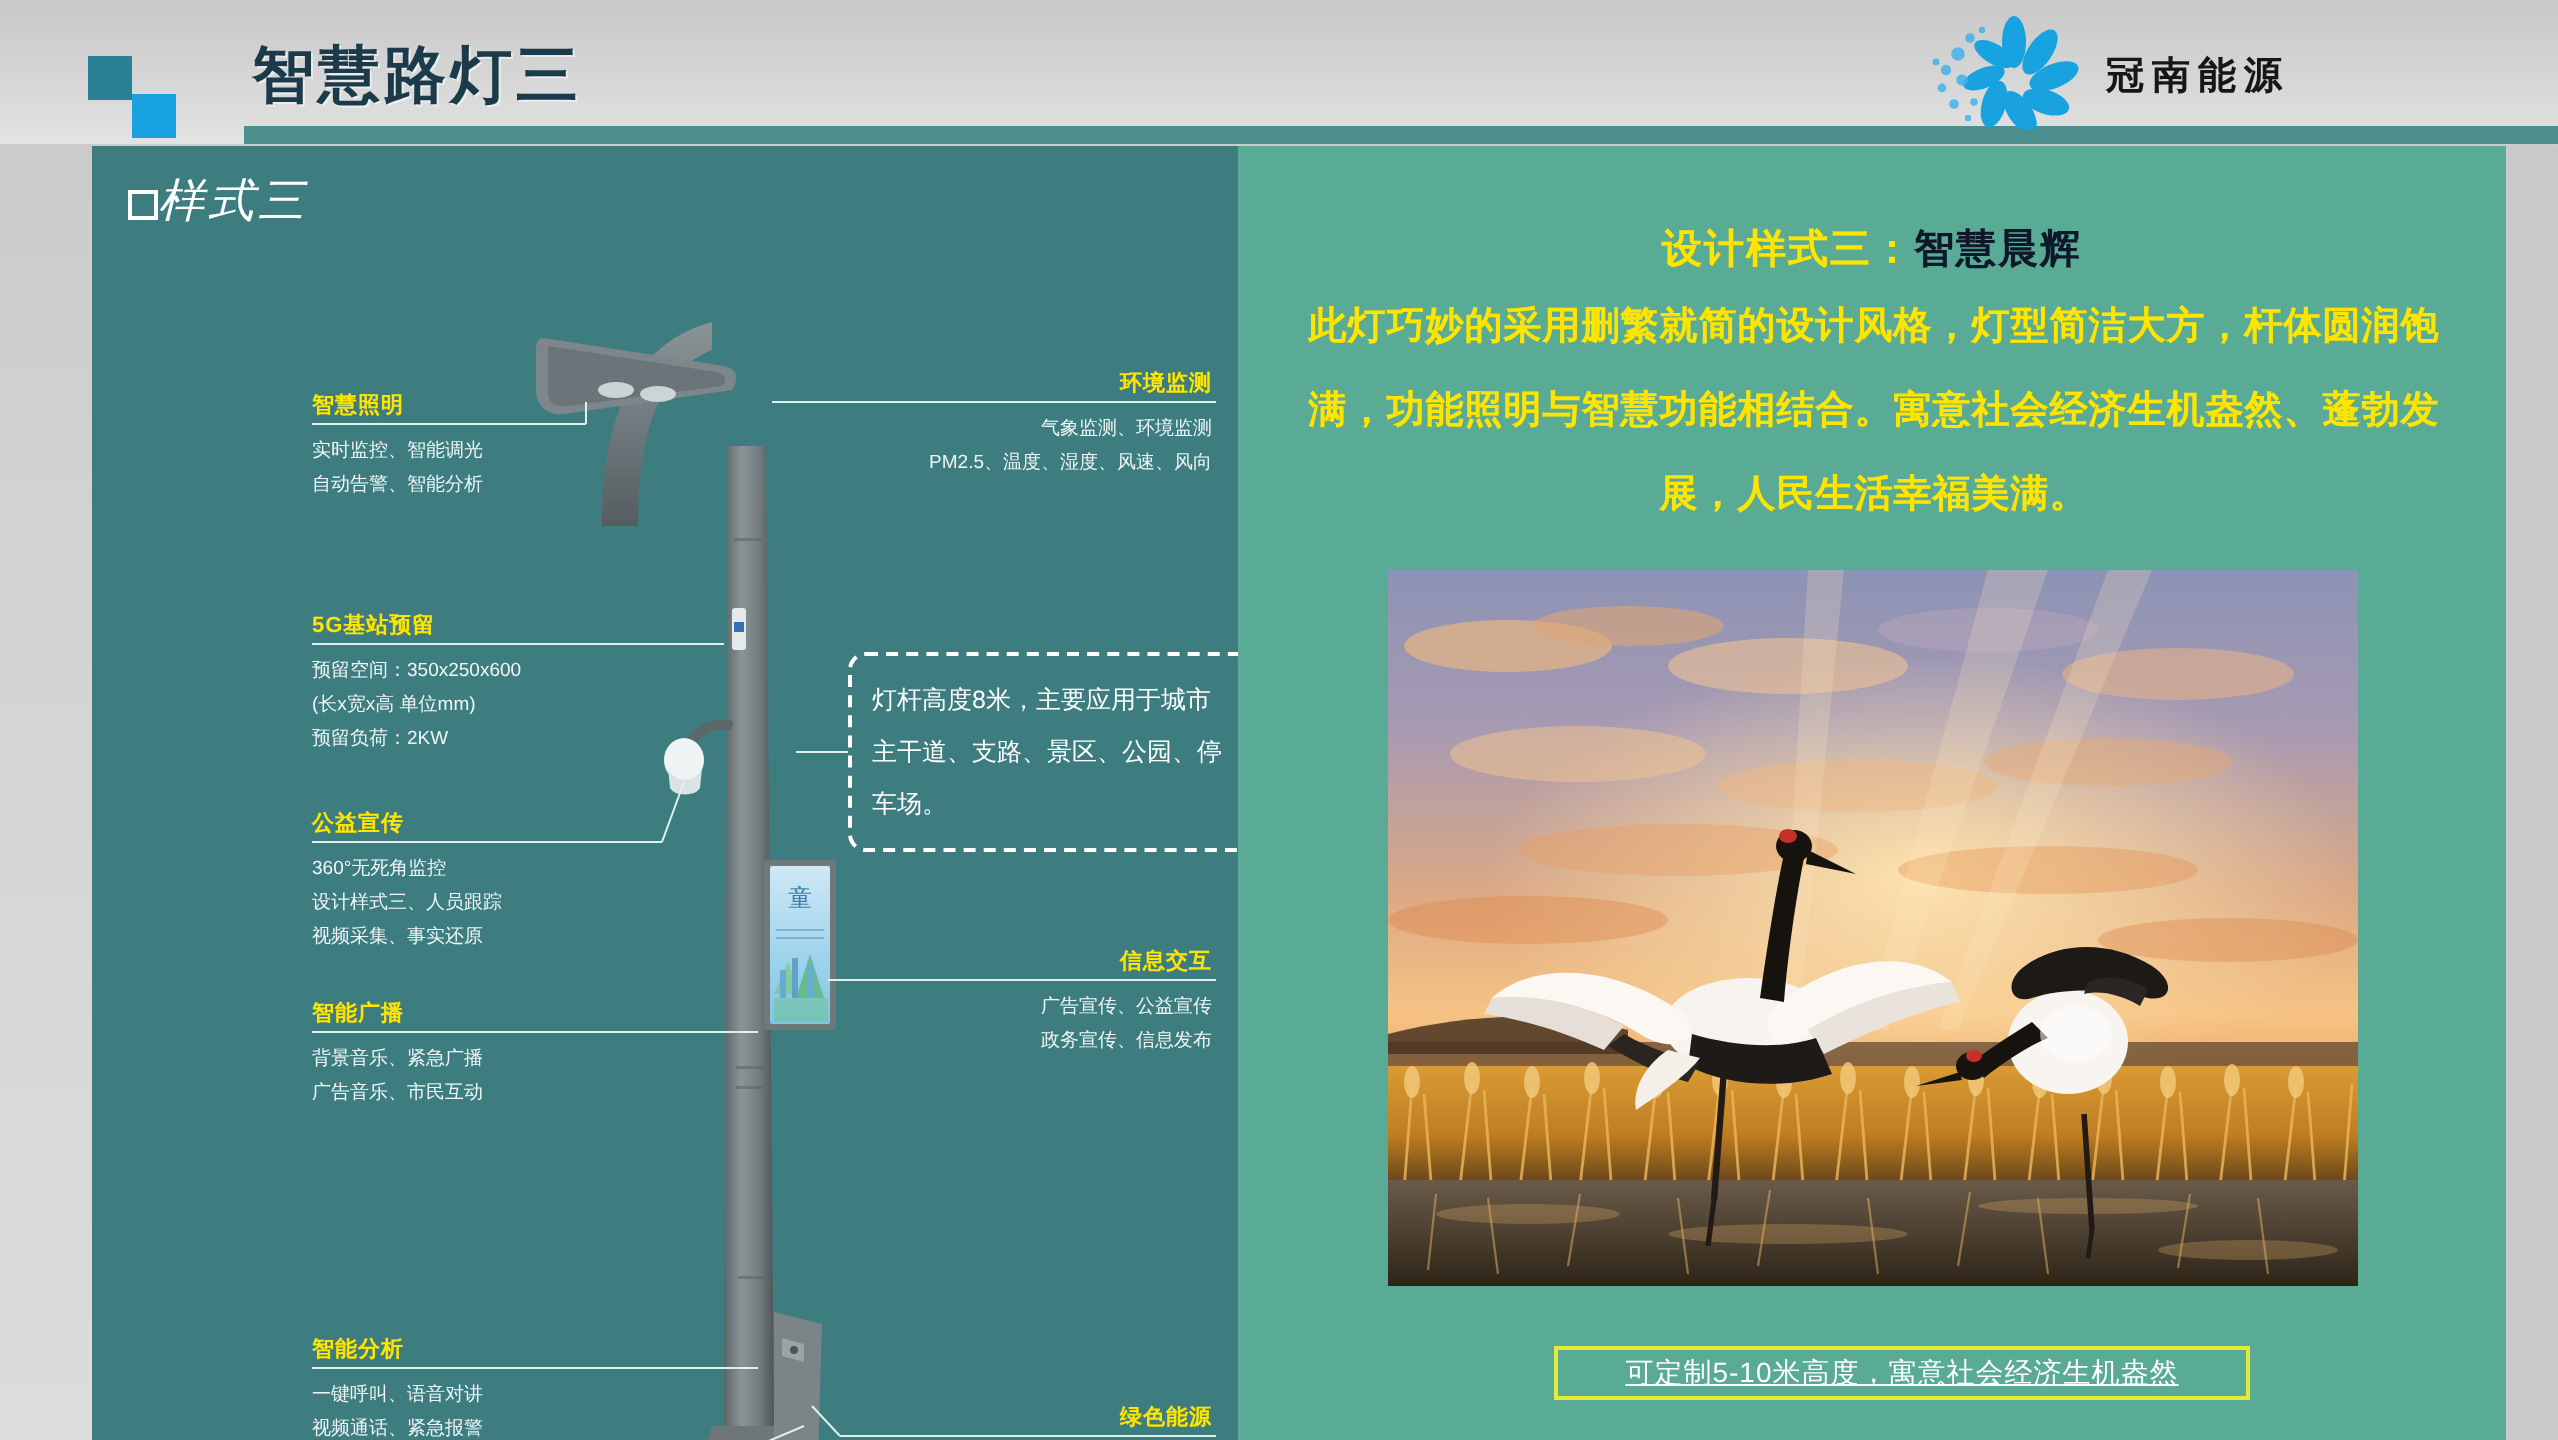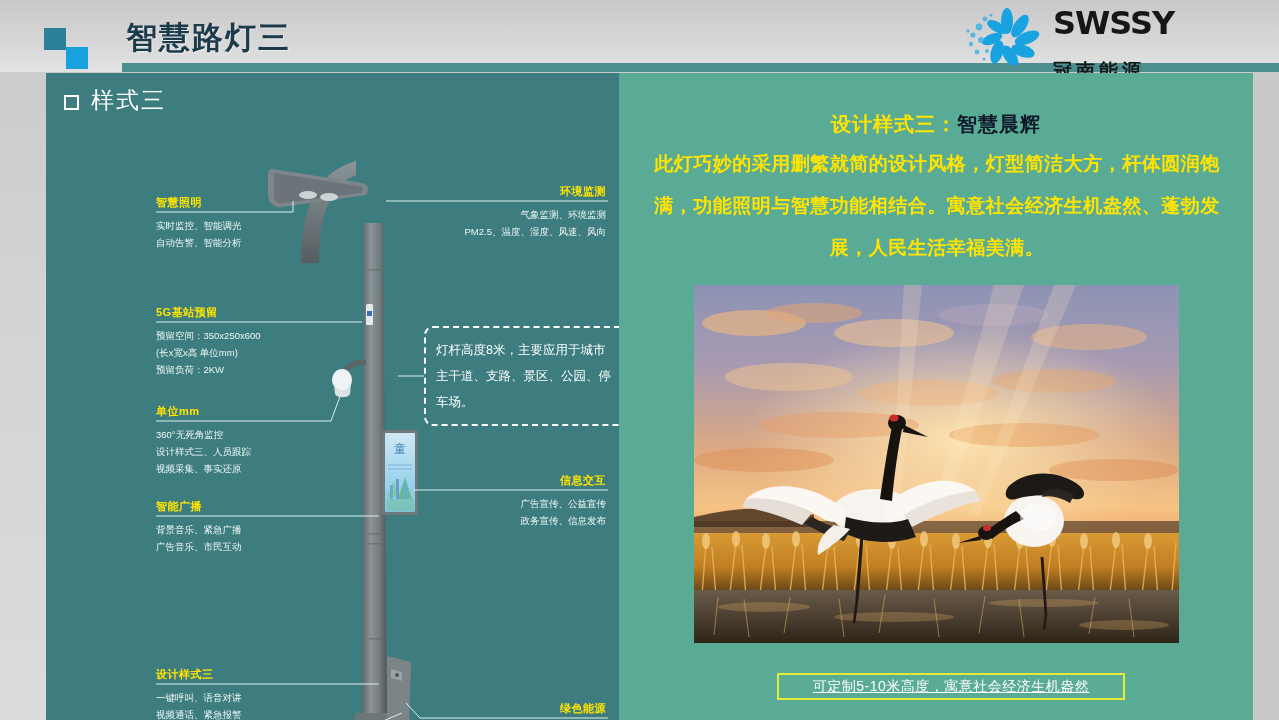--- a/index.html
+++ b/index.html
@@ -56,21 +56,21 @@
     overflow: hidden;
   }
   .right-edge {
     position: absolute; left: 1253px; top: 73px; width: 26px; height: 647px;
     background: #c9c9c9;
   }
 
   
   .style-head {
     position: absolute; left: 18px; top: 12px;
-    display: flex; align-items: center; gap: 12px;
+    display: flex; align-items: center;  font-style: italic;
   }
   .style-square {
     width: 15px; height: 15px; border: 2px solid #ffffff; background: transparent;
     margin-top: 4px;
   }
   .style-label { font-size: 23px; color: #ffffff; letter-spacing: 2px; }
 
   
   .callout { position: absolute; }
   .callout .title {
@@ -159,21 +159,20 @@
           <circle cx="24" cy="12" r="2.4"></circle>
             <circle cx="16" cy="45" r="2.4"></circle>
           <circle cx="26" cy="44" r="1.9"></circle>
             <circle cx="7" cy="24" r="1.7"></circle>
           <circle cx="30" cy="8" r="1.6"></circle>
             <circle cx="23" cy="52" r="1.6"></circle>
         </g>
       </svg>
     </div>
     <div class="logo-text">
-      <div class="logo-swssy">SWSSY</div>
       <div class="logo-cn">冠南能源</div>
     </div>
   </div>
 </div>
 
 <div class="panel-left">
 
   <div class="lamp">
     <svg width="573" height="647" viewBox="0 0 573 647">
       <defs>
@@ -271,34 +270,34 @@
   </div>
 
   <div class="callout" style="left:110px; top:232px;">
     <div class="title">5G基站预留</div>
     <div class="line" style="margin-top:7px;">预留空间：350x250x600</div>
     <div class="line">(长x宽x高 单位mm)</div>
     <div class="line">预留负荷：2KW</div>
   </div>
 
   <div class="callout" style="left:110px; top:331px;">
-    <div class="title">单位mm</div>
+    <div class="title">公益宣传</div>
     <div class="line" style="margin-top:7px;">360°无死角监控</div>
     <div class="line">设计样式三、人员跟踪</div>
     <div class="line">视频采集、事实还原</div>
   </div>
 
   <div class="callout" style="left:110px; top:426px;">
     <div class="title">智能广播</div>
     <div class="line" style="margin-top:7px;">背景音乐、紧急广播</div>
     <div class="line">广告音乐、市民互动</div>
   </div>
 
   <div class="callout" style="left:110px; top:594px;">
-    <div class="title">设计样式三</div>
+    <div class="title">智能分析</div>
     <div class="line" style="margin-top:7px;">一键呼叫、语音对讲</div>
     <div class="line">视频通话、紧急报警</div>
   </div>
 
   <div class="callout r" style="right:13px; top:111px; width:240px;">
     <div class="title">环境监测</div>
     <div class="line" style="margin-top:7px;">气象监测、环境监测</div>
     <div class="line">PM2.5、温度、湿度、风速、风向</div>
   </div>
 

